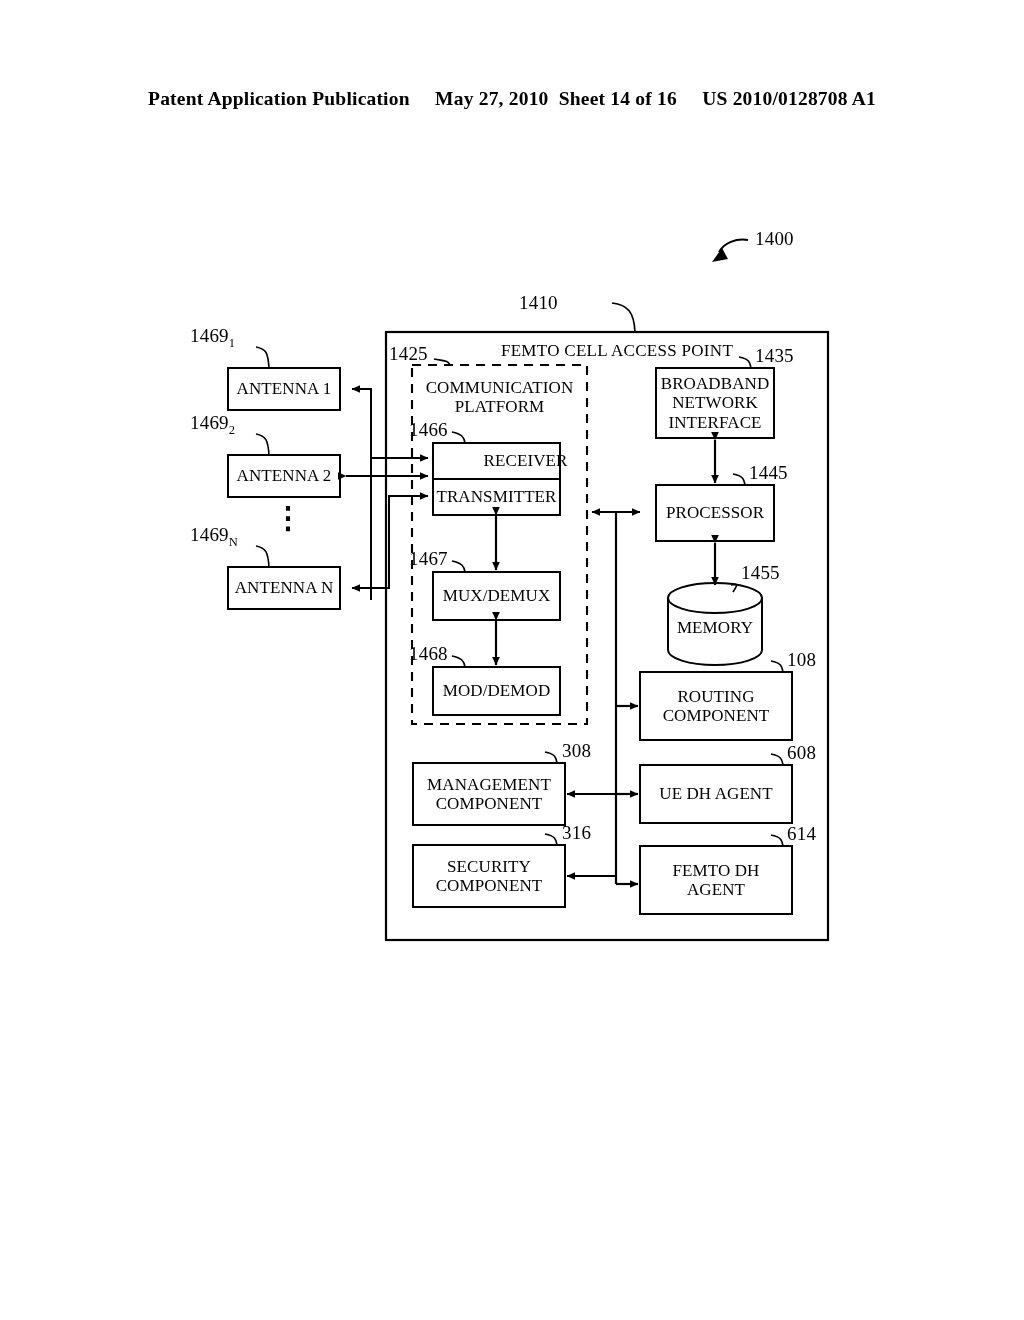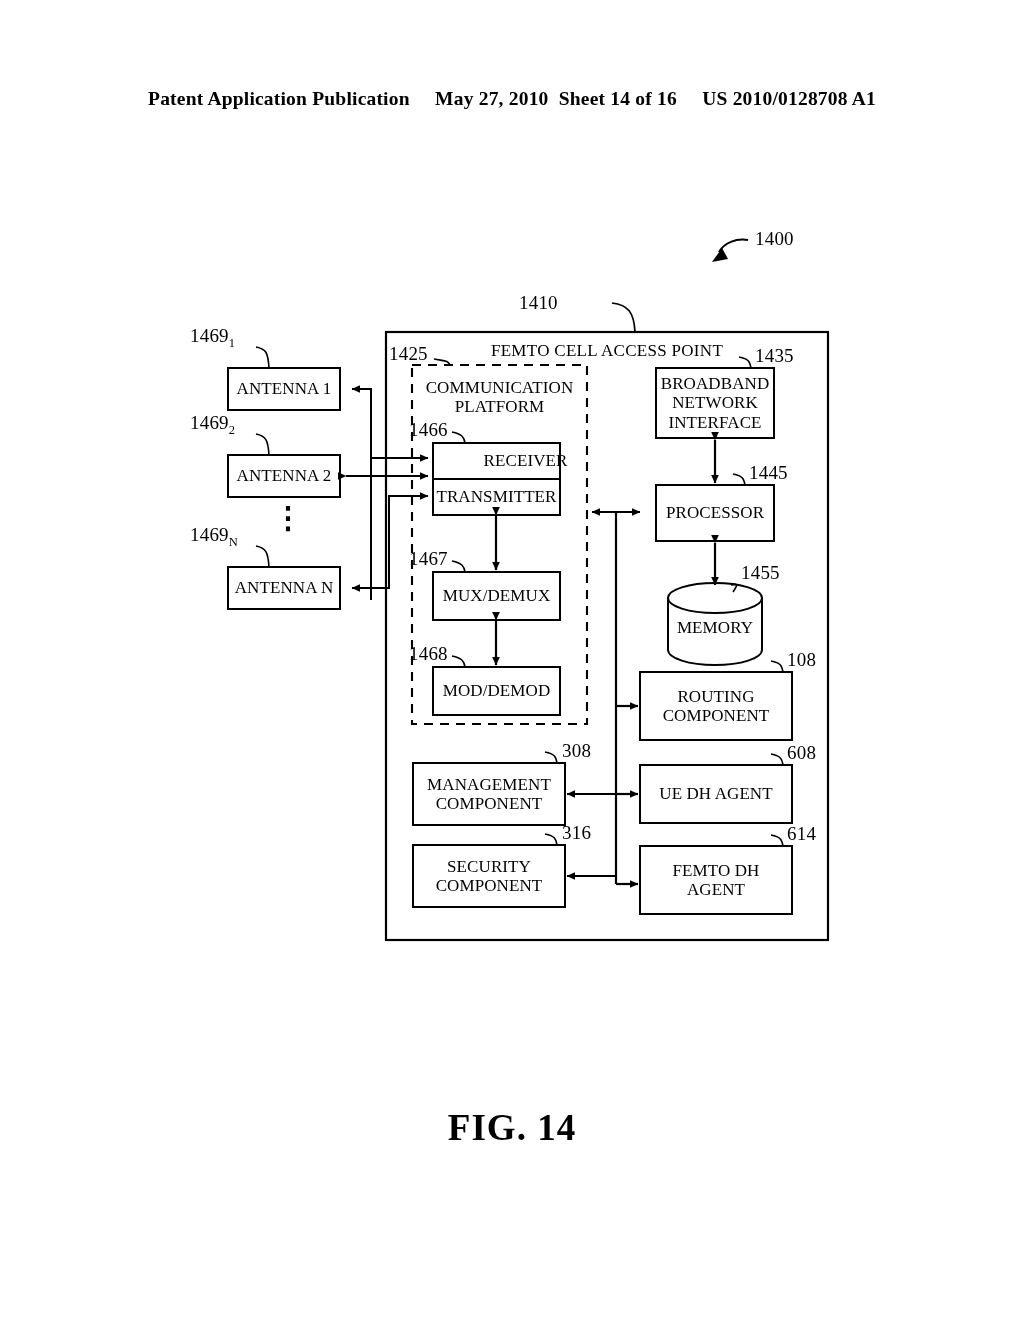--- a/index.html
+++ b/index.html
@@ -28,20 +28,21 @@
     letter-spacing:.1px;white-space:pre-line;
     display:flex;align-items:center;justify-content:center;
   }
   .ref{
     position:absolute;font-size:19px;letter-spacing:.2px;white-space:nowrap;
   }
   .ref sub{font-size:12.5px;}
   .title{
     position:absolute;text-align:center;font-size:17px;letter-spacing:.3px;
     white-space:nowrap;
+    padding-left:10px;
   }
 </style>
 </head>
 <body>
 
 <div id="stage">
 
   <div class="hdr">Patent Application Publication     May 27, 2010  Sheet 14 of 16     US 2010/0128708 A1</div>
 
   <svg id="dg" viewBox="0 0 1024 1320" xmlns="http://www.w3.org/2000/svg">
@@ -199,14 +200,13 @@
 AGENT</div>
 
   <div class="ref" style="left:562px;top:740px;">308</div>
   <div class="ref" style="left:562px;top:822px;">316</div>
 
   <div class="lbl" style="left:413px;top:763px;width:152px;height:62px;">MANAGEMENT
 COMPONENT</div>
   <div class="lbl" style="left:413px;top:845px;width:152px;height:62px;">SECURITY
 COMPONENT</div>
 
-  <div class="figcap">FIG. 14</div>
 </div>
 
 </body></html>

